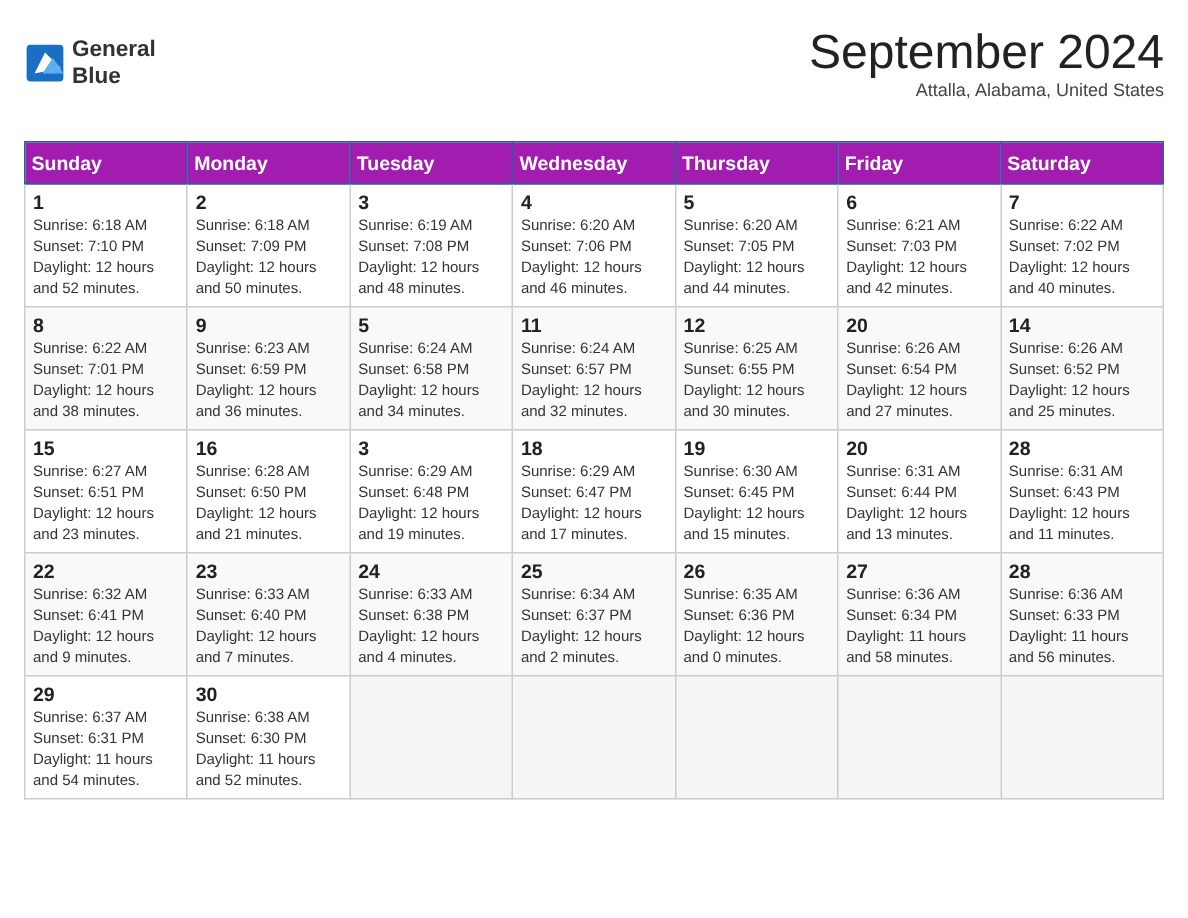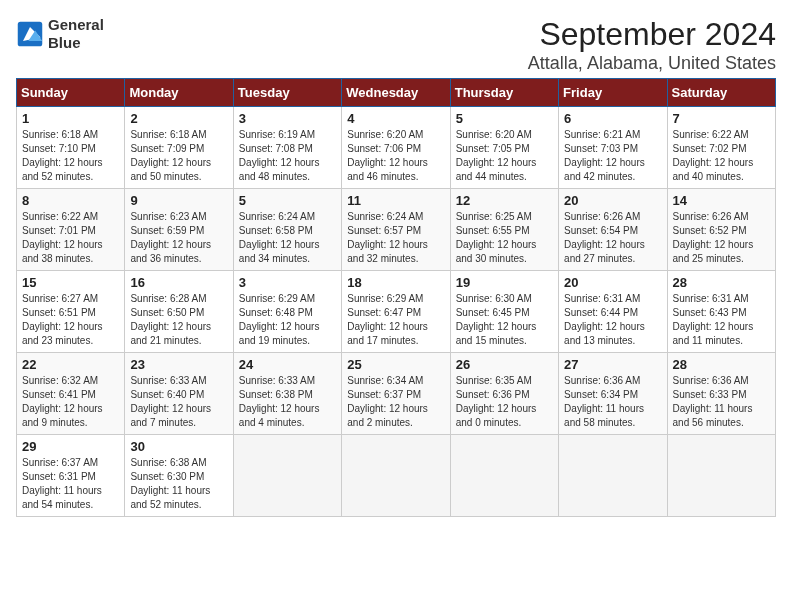--- a/index.html
+++ b/index.html
@@ -6,22 +6,22 @@
     body {
       font-family: Arial, sans-serif;
       background: #fff;
       width: 792px;
       min-height: 612px;
       padding: 16px;
     }
     .header {
       display: flex;
       justify-content: space-between;
-      align-items: flex-start;
-      margin-bottom: 4px;
+      align-items: center;
+      margin-bottom: 27px;
     }
     .logo {
       display: flex;
       align-items: center;
       gap: 4px;
     }
     .logo-text {
       font-size: 15px;
       font-weight: bold;
       color: #333;
@@ -31,30 +31,30 @@
       width: 28px;
       height: 28px;
     }
     .title-block { text-align: right; }
     .title-block h1 {
       font-size: 32px;
       font-weight: normal;
       color: #222;
     }
     .title-block p {
-      font-size: 18px;
+      font-size: 12px;
       color: #444;
     }
     table {
       width: 100%;
       border-collapse: collapse;
       font-size: 11px;
     }
     th {
-      background: #7f1d1d;
+      background: #a21caf;
       color: #fff;
       padding: 6px 4px;
       text-align: left;
       font-size: 13px;
       font-weight: bold;
       border: 1px solid #2060a0;
     }
     td {
       border: 1px solid #ccc;
       vertical-align: top;

